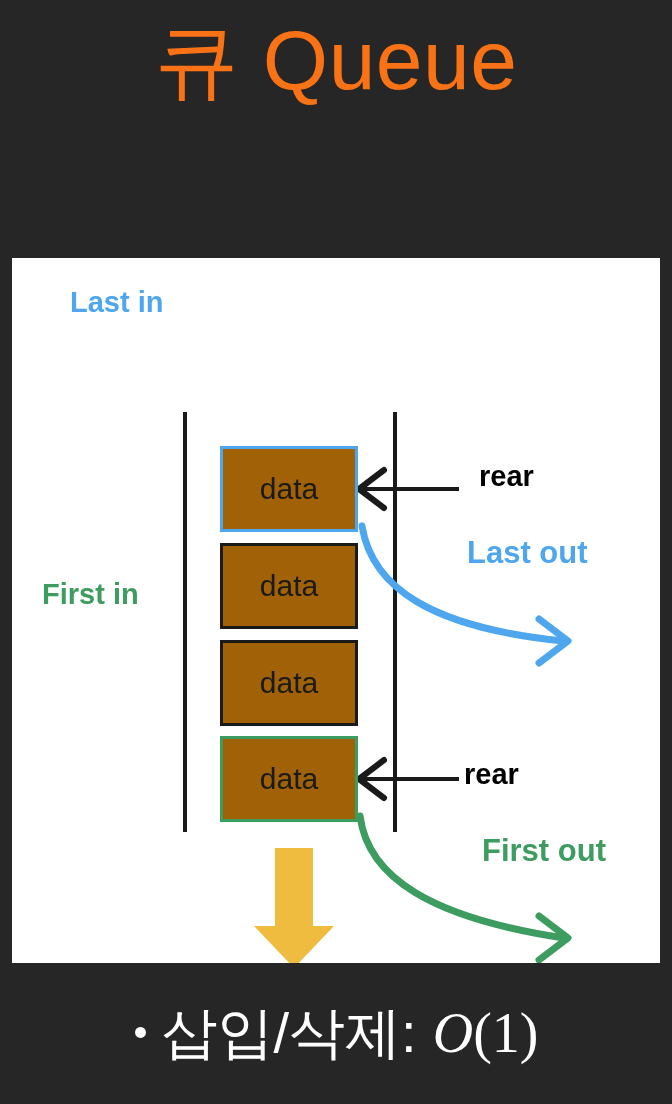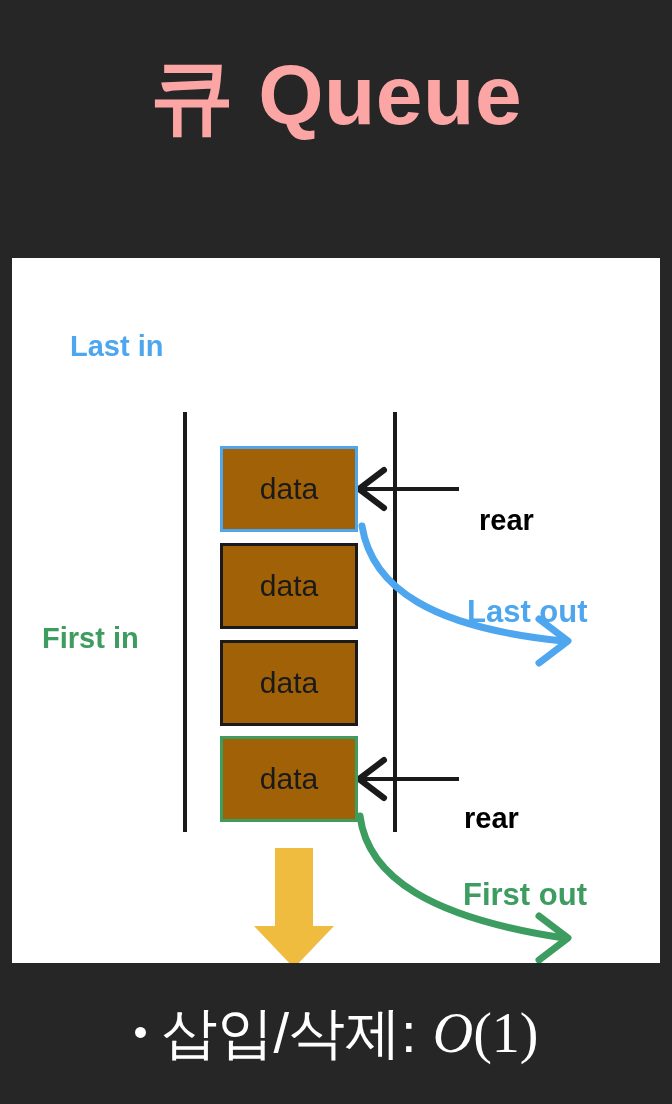--- a/index.html
+++ b/index.html
@@ -19,25 +19,25 @@
   
   #title-bar {
     position: absolute;
     left: 0; top: 0;
     width: 672px; height: 258px;
     display: flex;
     align-items: flex-start;
     justify-content: center;
   }
   #page-title {
-    margin-top: 51px;
-    color: #fca5a5;
+    margin-top: 16px;
+    color: #f97316;
     font-size: 84px;
     line-height: 1.05;
-    font-weight: 700;
+    font-weight: 400;
     letter-spacing: 0.5px;
     white-space: nowrap;
     font-family: "Liberation Sans", "DejaVu Sans", sans-serif;
   }
 
   
   #diagram-panel {
     position: absolute;
     left: 12px; top: 258px;
     width: 648px; height: 705px;
@@ -50,32 +50,31 @@
     width: 648px; height: 705px;
     display: block;
   }
 
   
   .diag-label {
     position: absolute;
     font-family: "Liberation Sans", sans-serif;
     font-weight: bold;
     white-space: nowrap;
-    margin-top: 44px;
   }
   .lbl-blue  { color: #4da6ee; }
   .lbl-green { color: #3d9c5f; }
   .lbl-black { color: #000000; }
 
   #label-last-in  { left: 58px;  top: 28px;  font-size: 29px; }
   #label-first-in { left: 30px;  top: 320px; font-size: 29px; }
   #label-rear     { left: 467px; top: 202px; font-size: 29px; }
-  #label-last-out { left: 455px; top: 292px; font-size: 31px; }
+  #label-last-out { left: 455px; top: 277px; font-size: 31px; }
   #label-front    { left: 452px; top: 500px; font-size: 29px; }
-  #label-first-out{ left: 451px; top: 575px; font-size: 31px; }
+  #label-first-out{ left: 470px; top: 575px; font-size: 31px; }
 
   .data-box {
     position: absolute;
     width: 138px;
     height: 86px;
     box-sizing: border-box;
     background: #a16207;
     display: flex;
     align-items: center;
     justify-content: center;

